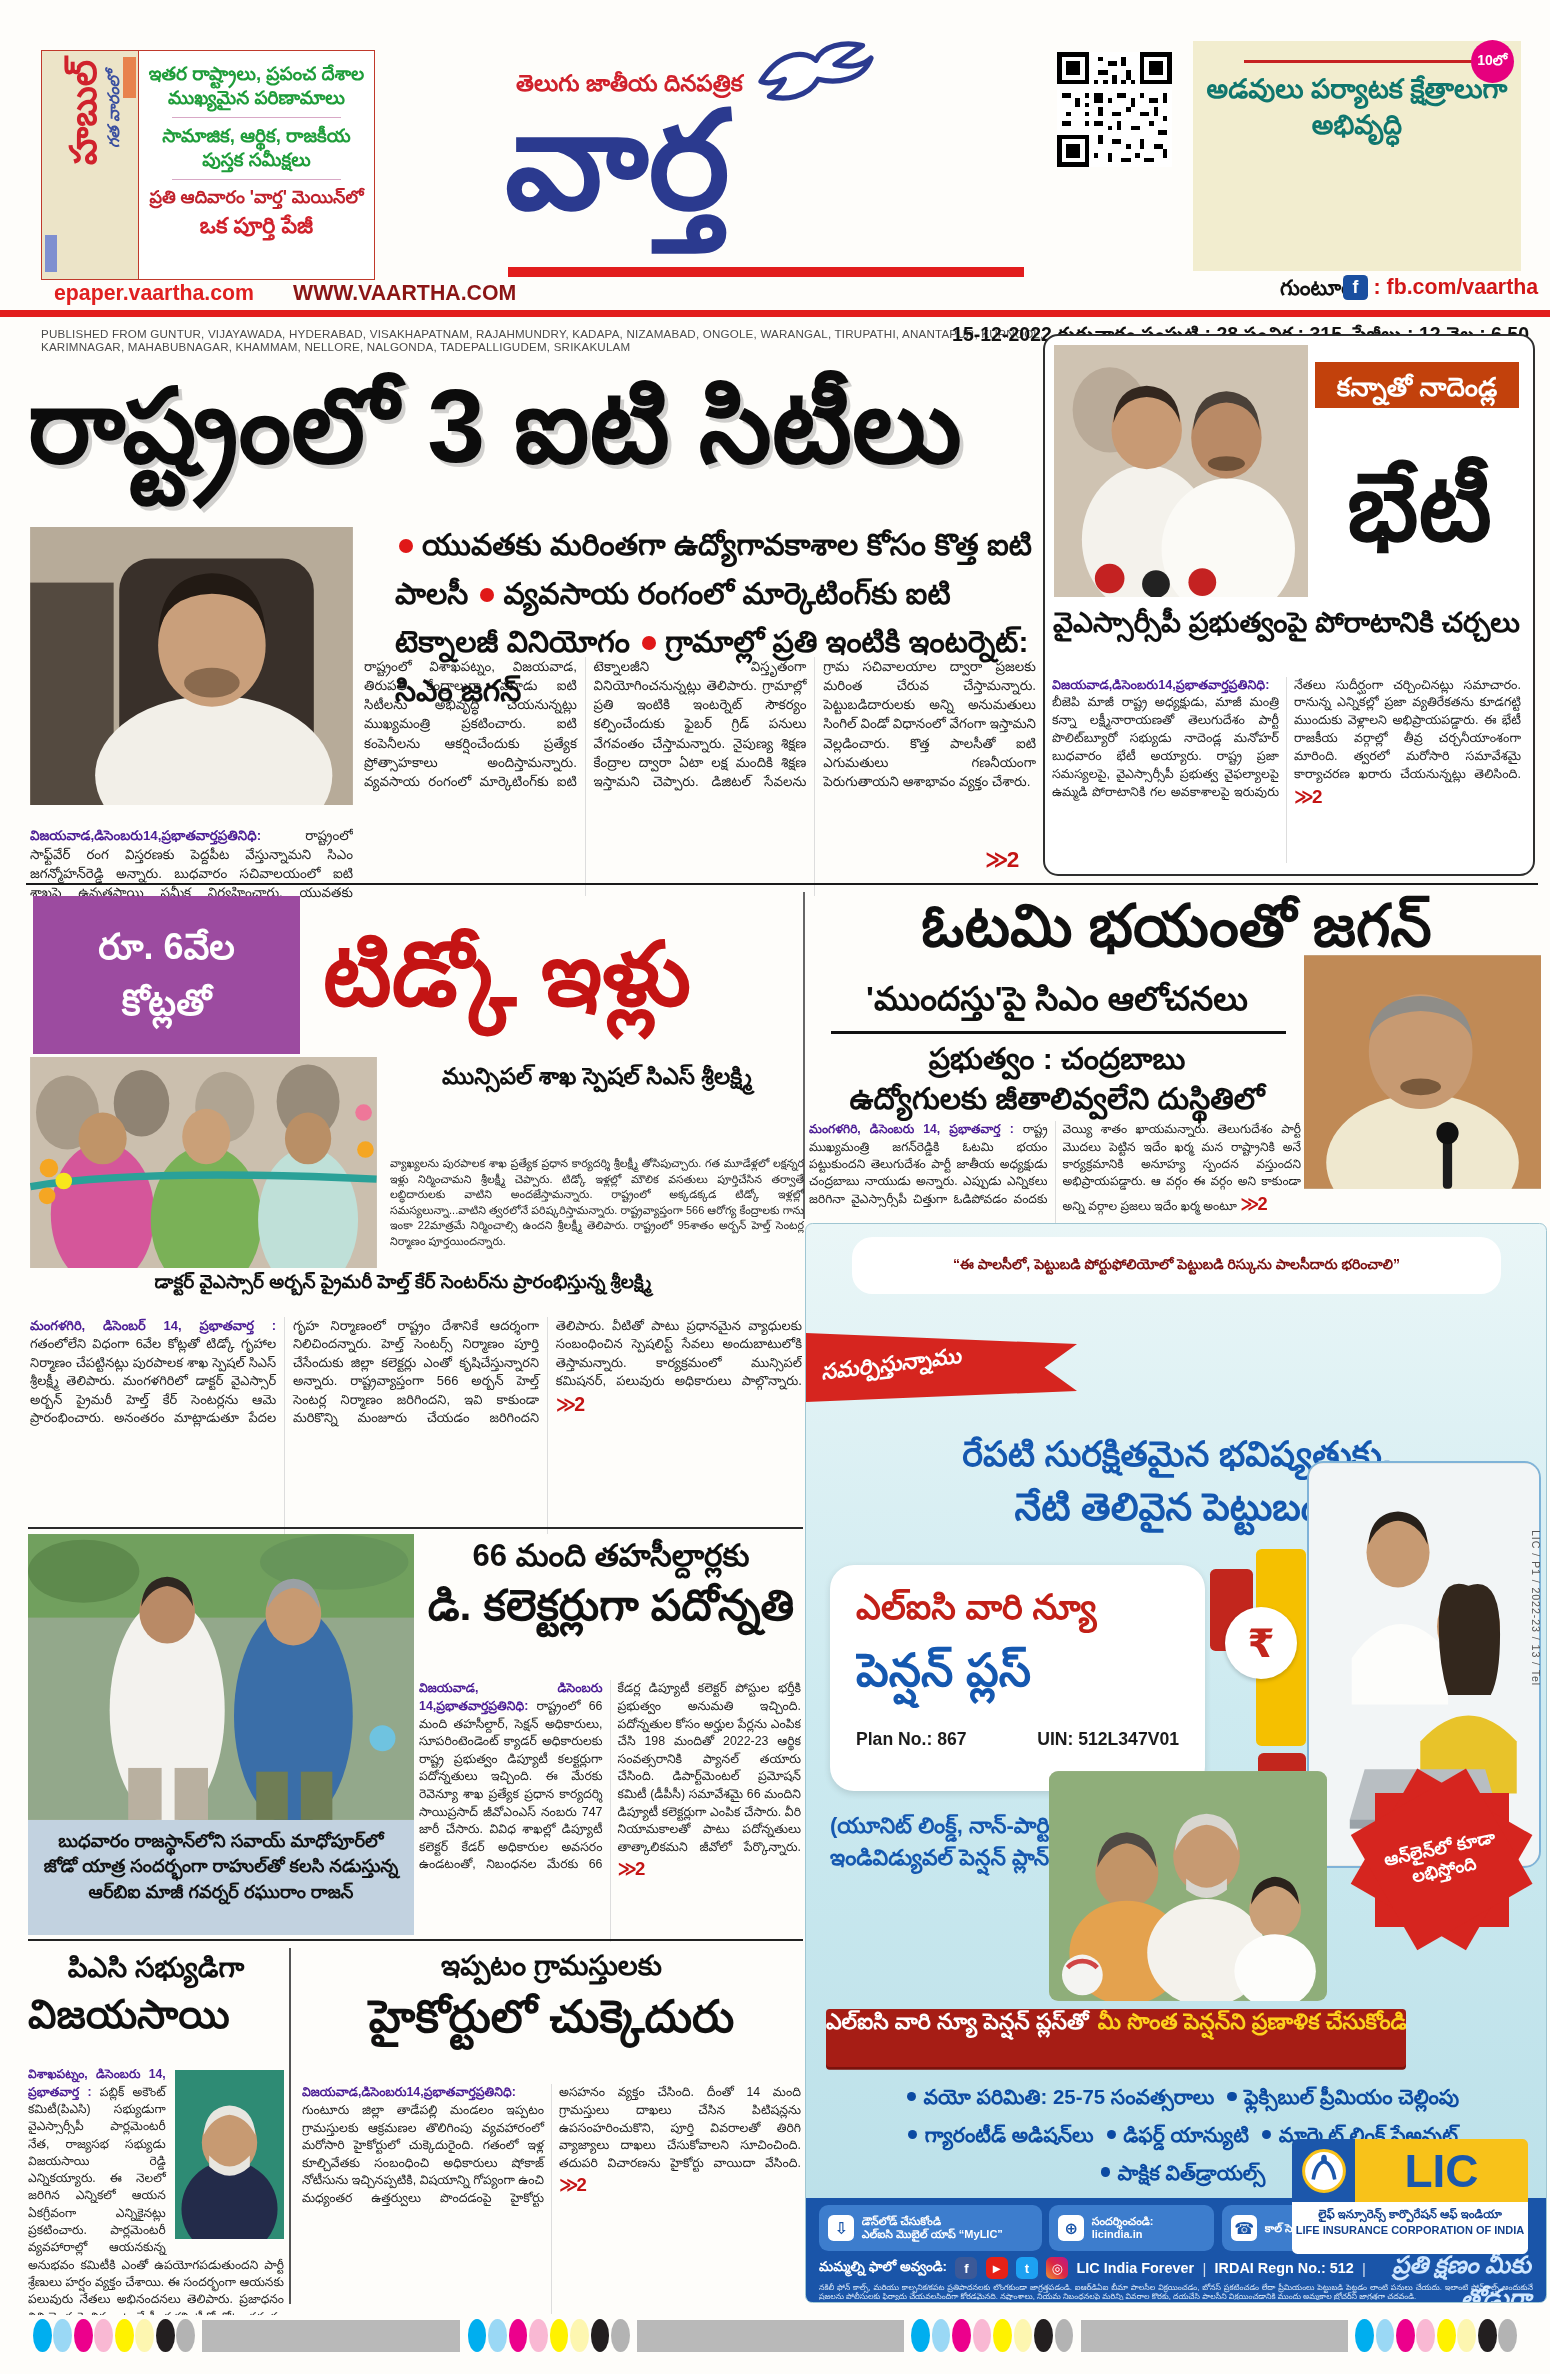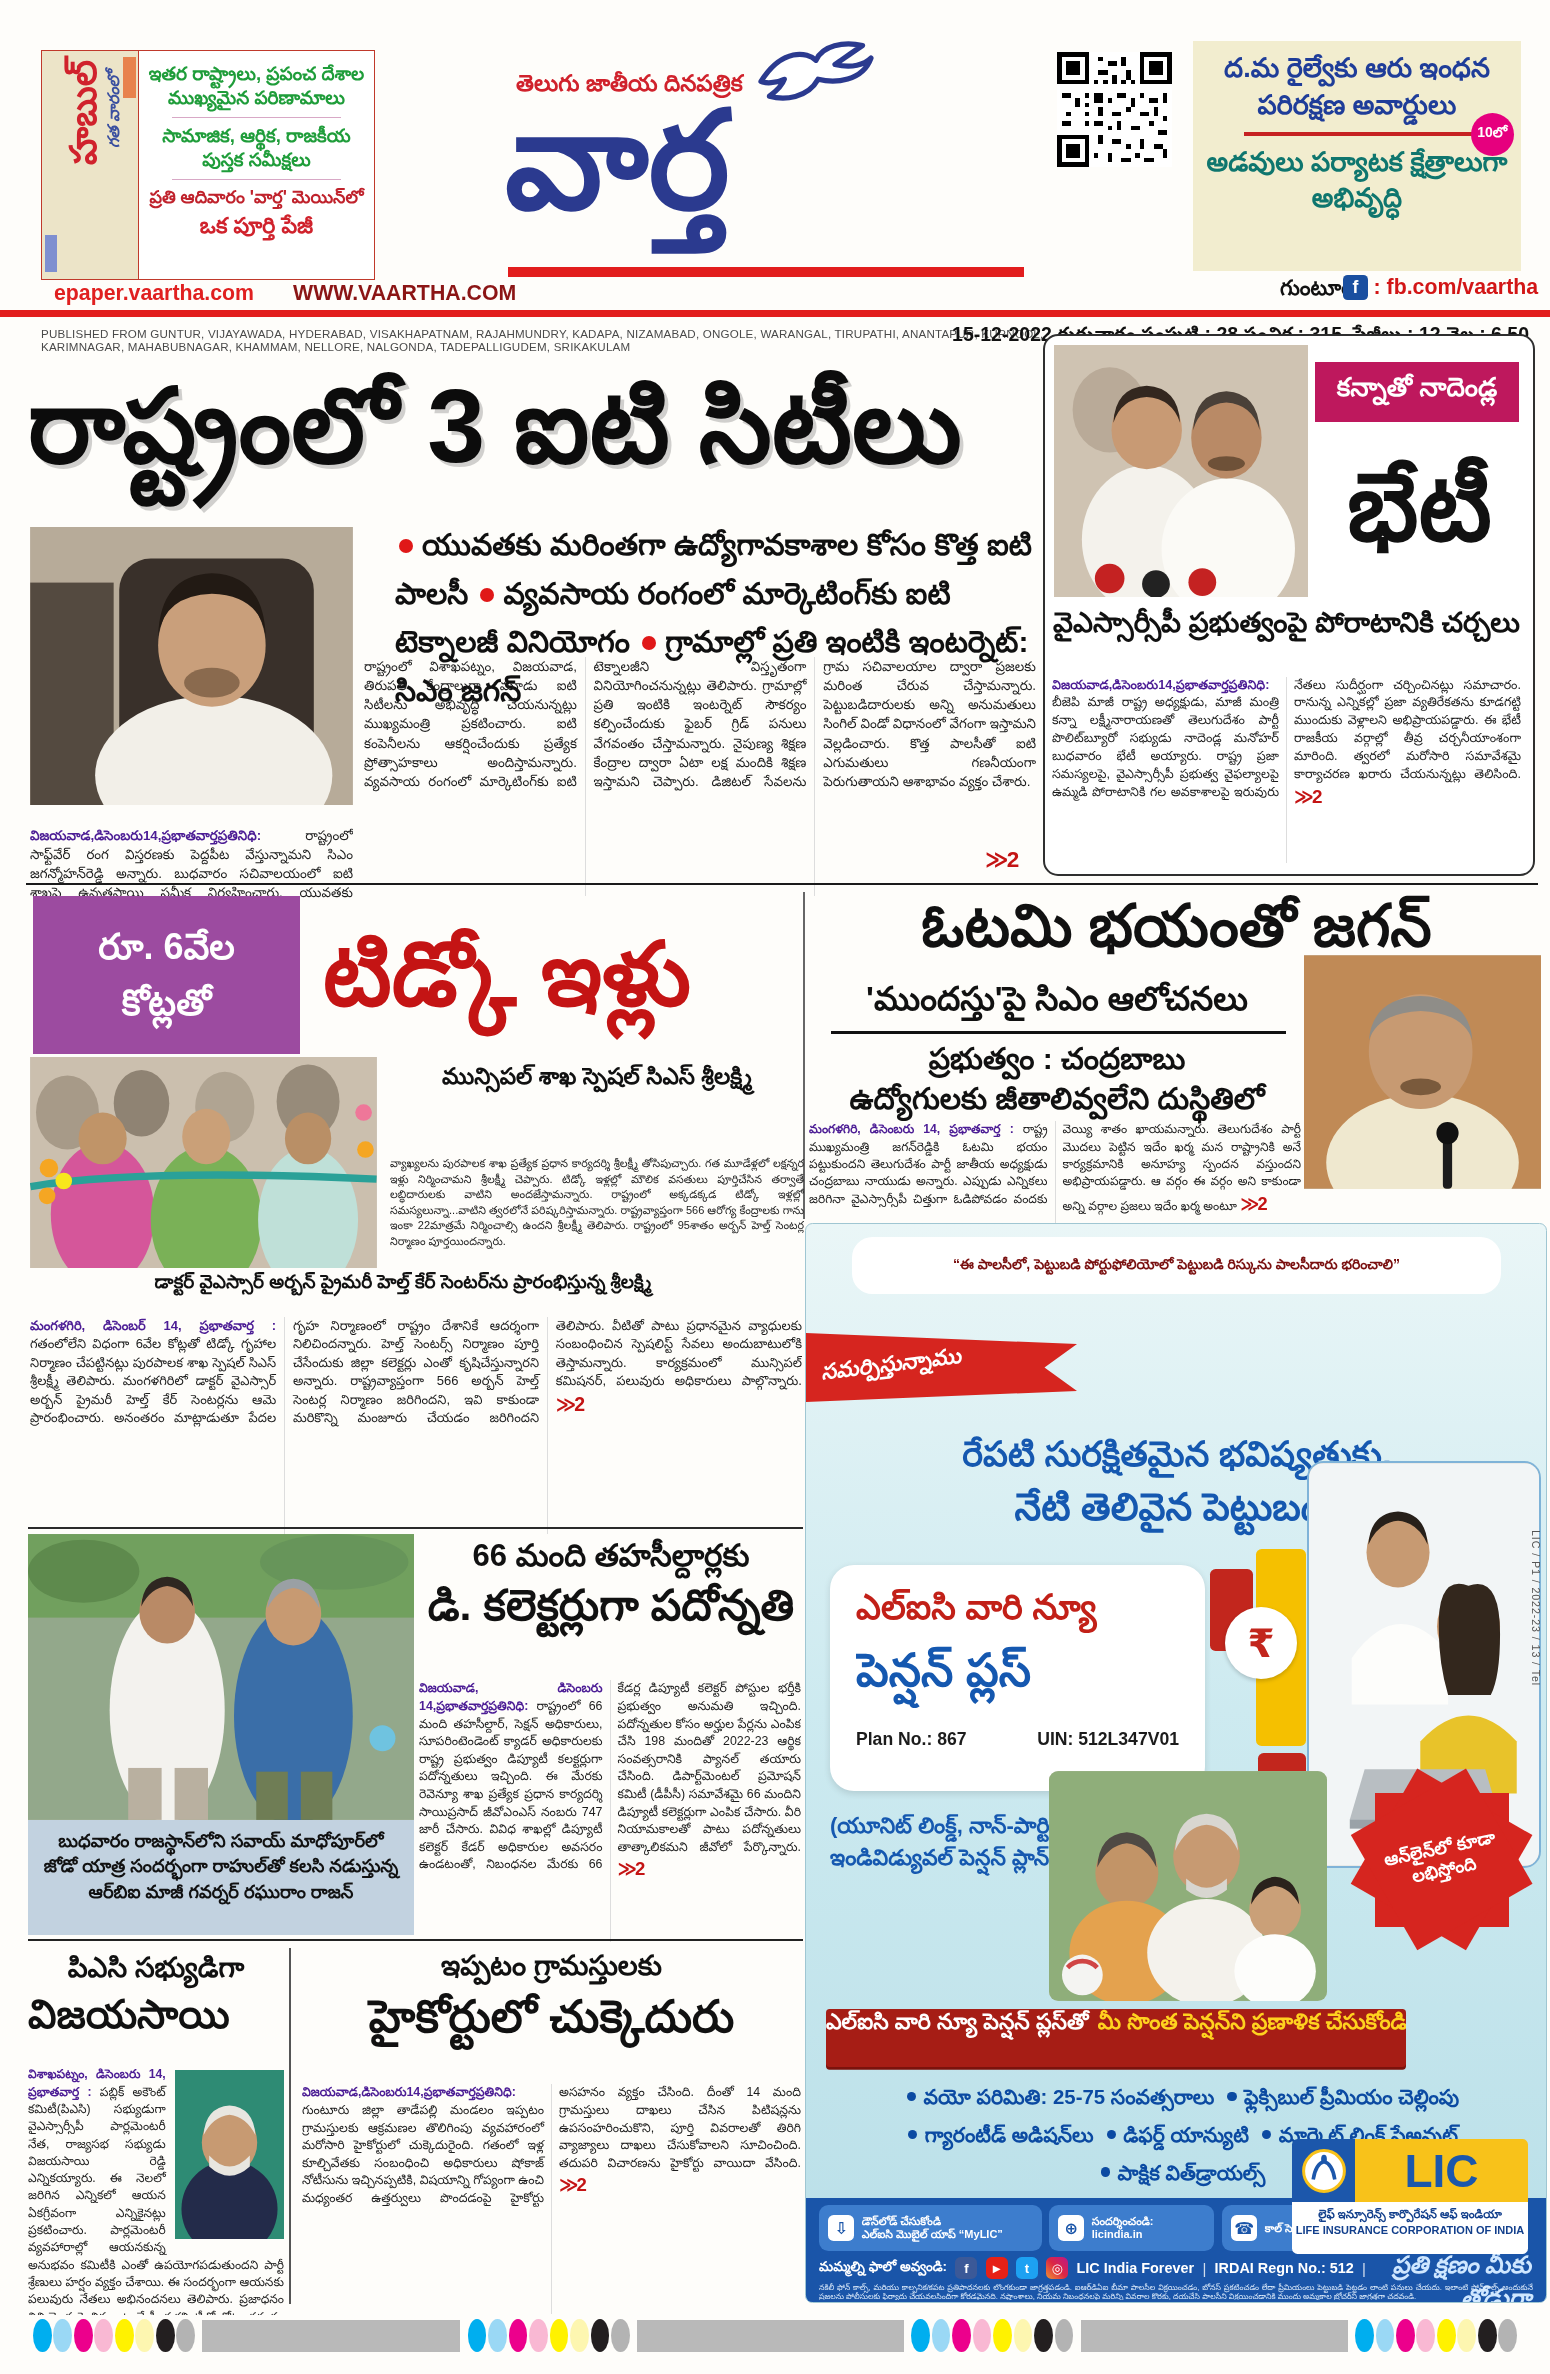--- a/index.html
+++ b/index.html
@@ -50,21 +50,21 @@
   .lead-h{left:28px;top:339px;width:1009px;height:184px;font-size:104px;font-weight:900;color:#0c0c0c;
           white-space:nowrap;overflow:hidden;line-height:174px;text-shadow:3.7px 3.7px 0 rgba(0,0,0,.18)}
   .deck{left:395px;top:521px;width:642px;height:278px;font-size:30px;font-weight:900;line-height:1.62;color:#101010;overflow:hidden}
   .b-dot{display:inline-block;width:14px;height:14px;border-radius:50%;background:#e01818;margin:0 9.3px 1.9px 3.7px}
   .lead-ba{left:30px;top:813px;width:323px;height:74px}
   .lead-bb{left:364px;top:644px;width:672px;height:239px}
   .lead-more{left:985px;top:846px}
 
   
   .panel{left:1043px;top:334px;width:488px;height:538px;border:2.3px solid #2f2f2f;border-radius:15px;background:#fff}
-  .m-label{left:1315px;top:362px;width:204px;height:60px;background:#be185d;color:#fff;font-weight:900;
+  .m-label{left:1315px;top:362px;width:204px;height:46px;background:#c2410c;color:#fff;font-weight:900;
            font-size:26px;line-height:50px;text-align:center;overflow:hidden;white-space:nowrap}
   .m-title{left:1321px;top:414px;width:197px;height:193px;font-size:95px;font-weight:900;line-height:186px;
            text-align:center;overflow:hidden;white-space:nowrap}
   .m-sub{left:1052px;top:605px;width:469px;font-size:28px;font-weight:900;text-align:center;line-height:1.3;overflow:hidden;height:45px}
   .m-body{left:1052px;top:664px;width:469px;height:186px;font-size:12.6px}
 
   
   .hdiv1{left:26px;top:883px;width:1512px;height:1.9px;background:#1a1a1a}
   .purple{left:33px;top:896px;width:267px;height:158px;background:#9c4ba0;color:#fff;display:flex;flex-direction:column;
           align-items:center;justify-content:center;font-size:36px;font-weight:900;line-height:1.55}
@@ -263,21 +263,20 @@
     <rect x="8" y="22" width="1" height="1"></rect>
       <rect x="11" y="22" width="1" height="2"></rect>
       <rect x="14" y="23" width="2" height="1"></rect>
       <rect x="17" y="22" width="1" height="1"></rect>
       <rect x="19" y="23" width="2" height="1"></rect>
       <rect x="23" y="21" width="1" height="2"></rect>
   </svg>
 </div>
 
 <div class="abs trbox">
-  <div class="t1">ద.మ రైల్వేకు ఆరు ఇంధన పరిరక్షణ అవార్డులు</div>
   <div class="tr-div">
     <span class="badge">10లో</span>
   </div>
   <div class="t2">అడవులు పర్యాటక క్షేత్రాలుగా అభివృద్ధి</div>
 </div>
 
 <div class="abs edition">గుంటూరు</div>
 <div class="abs fbrow">
   <span class="fbsq">f</span>
   <span class="fbtx">: fb.com/vaartha</span>

